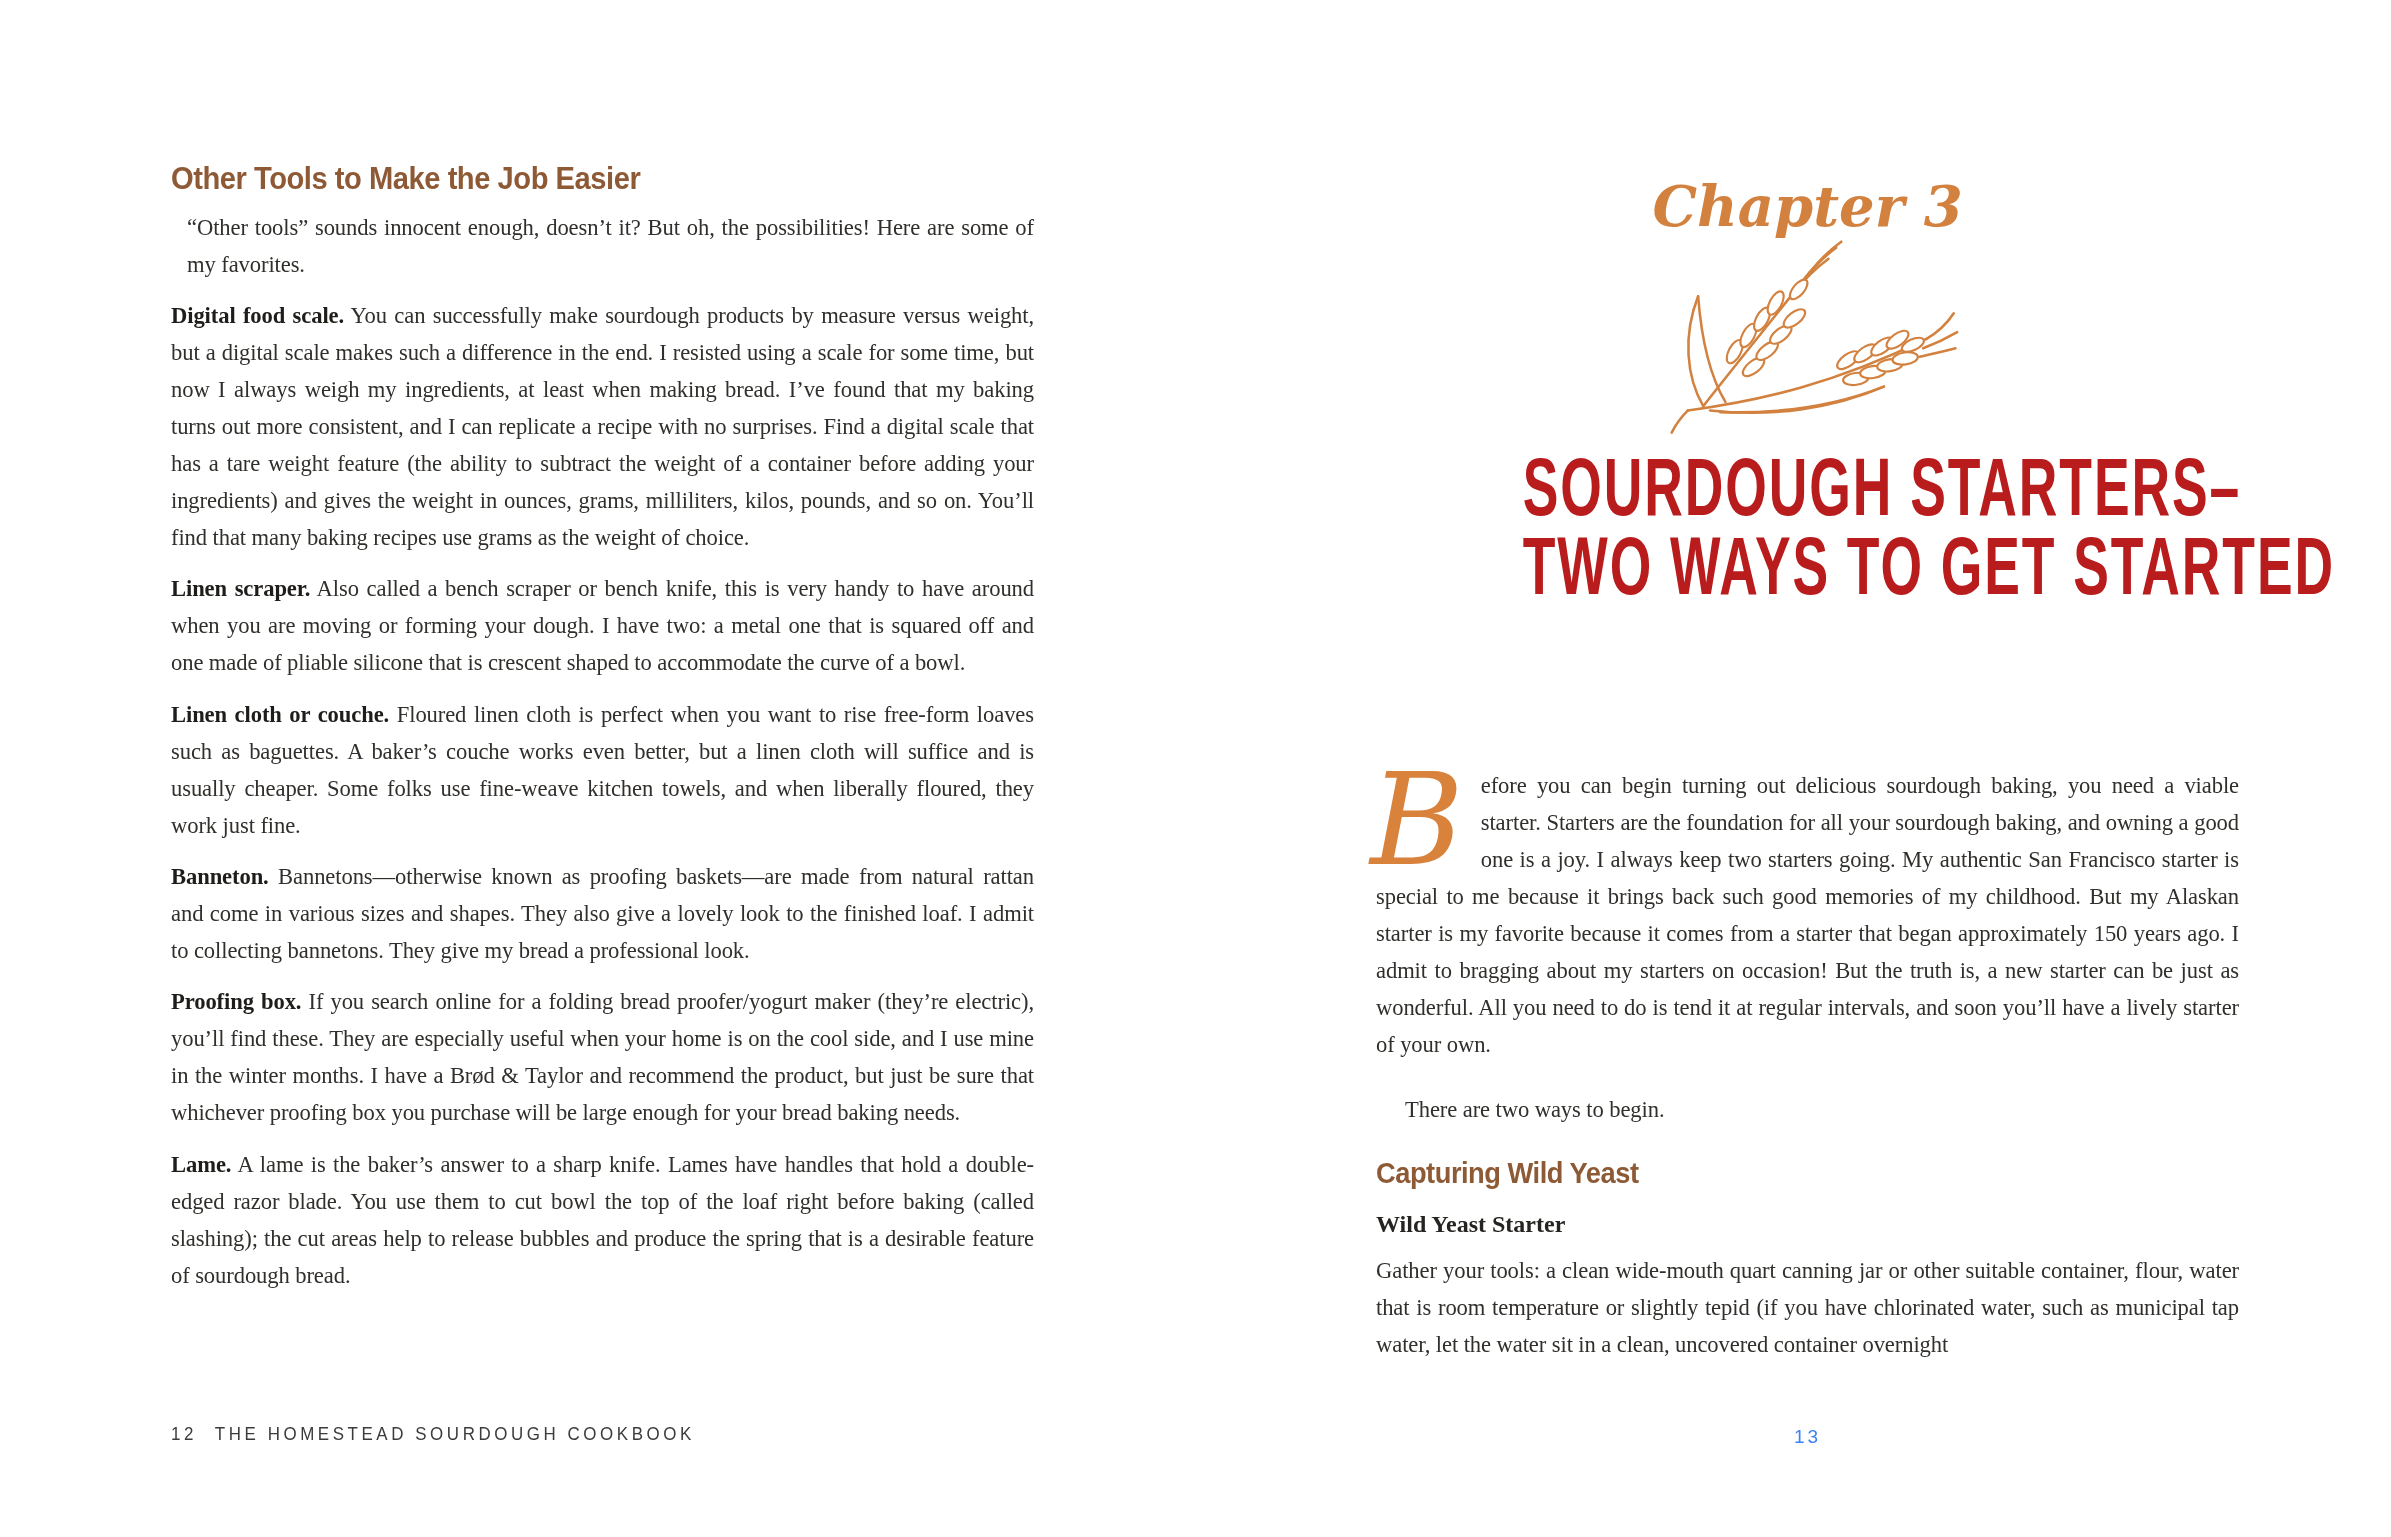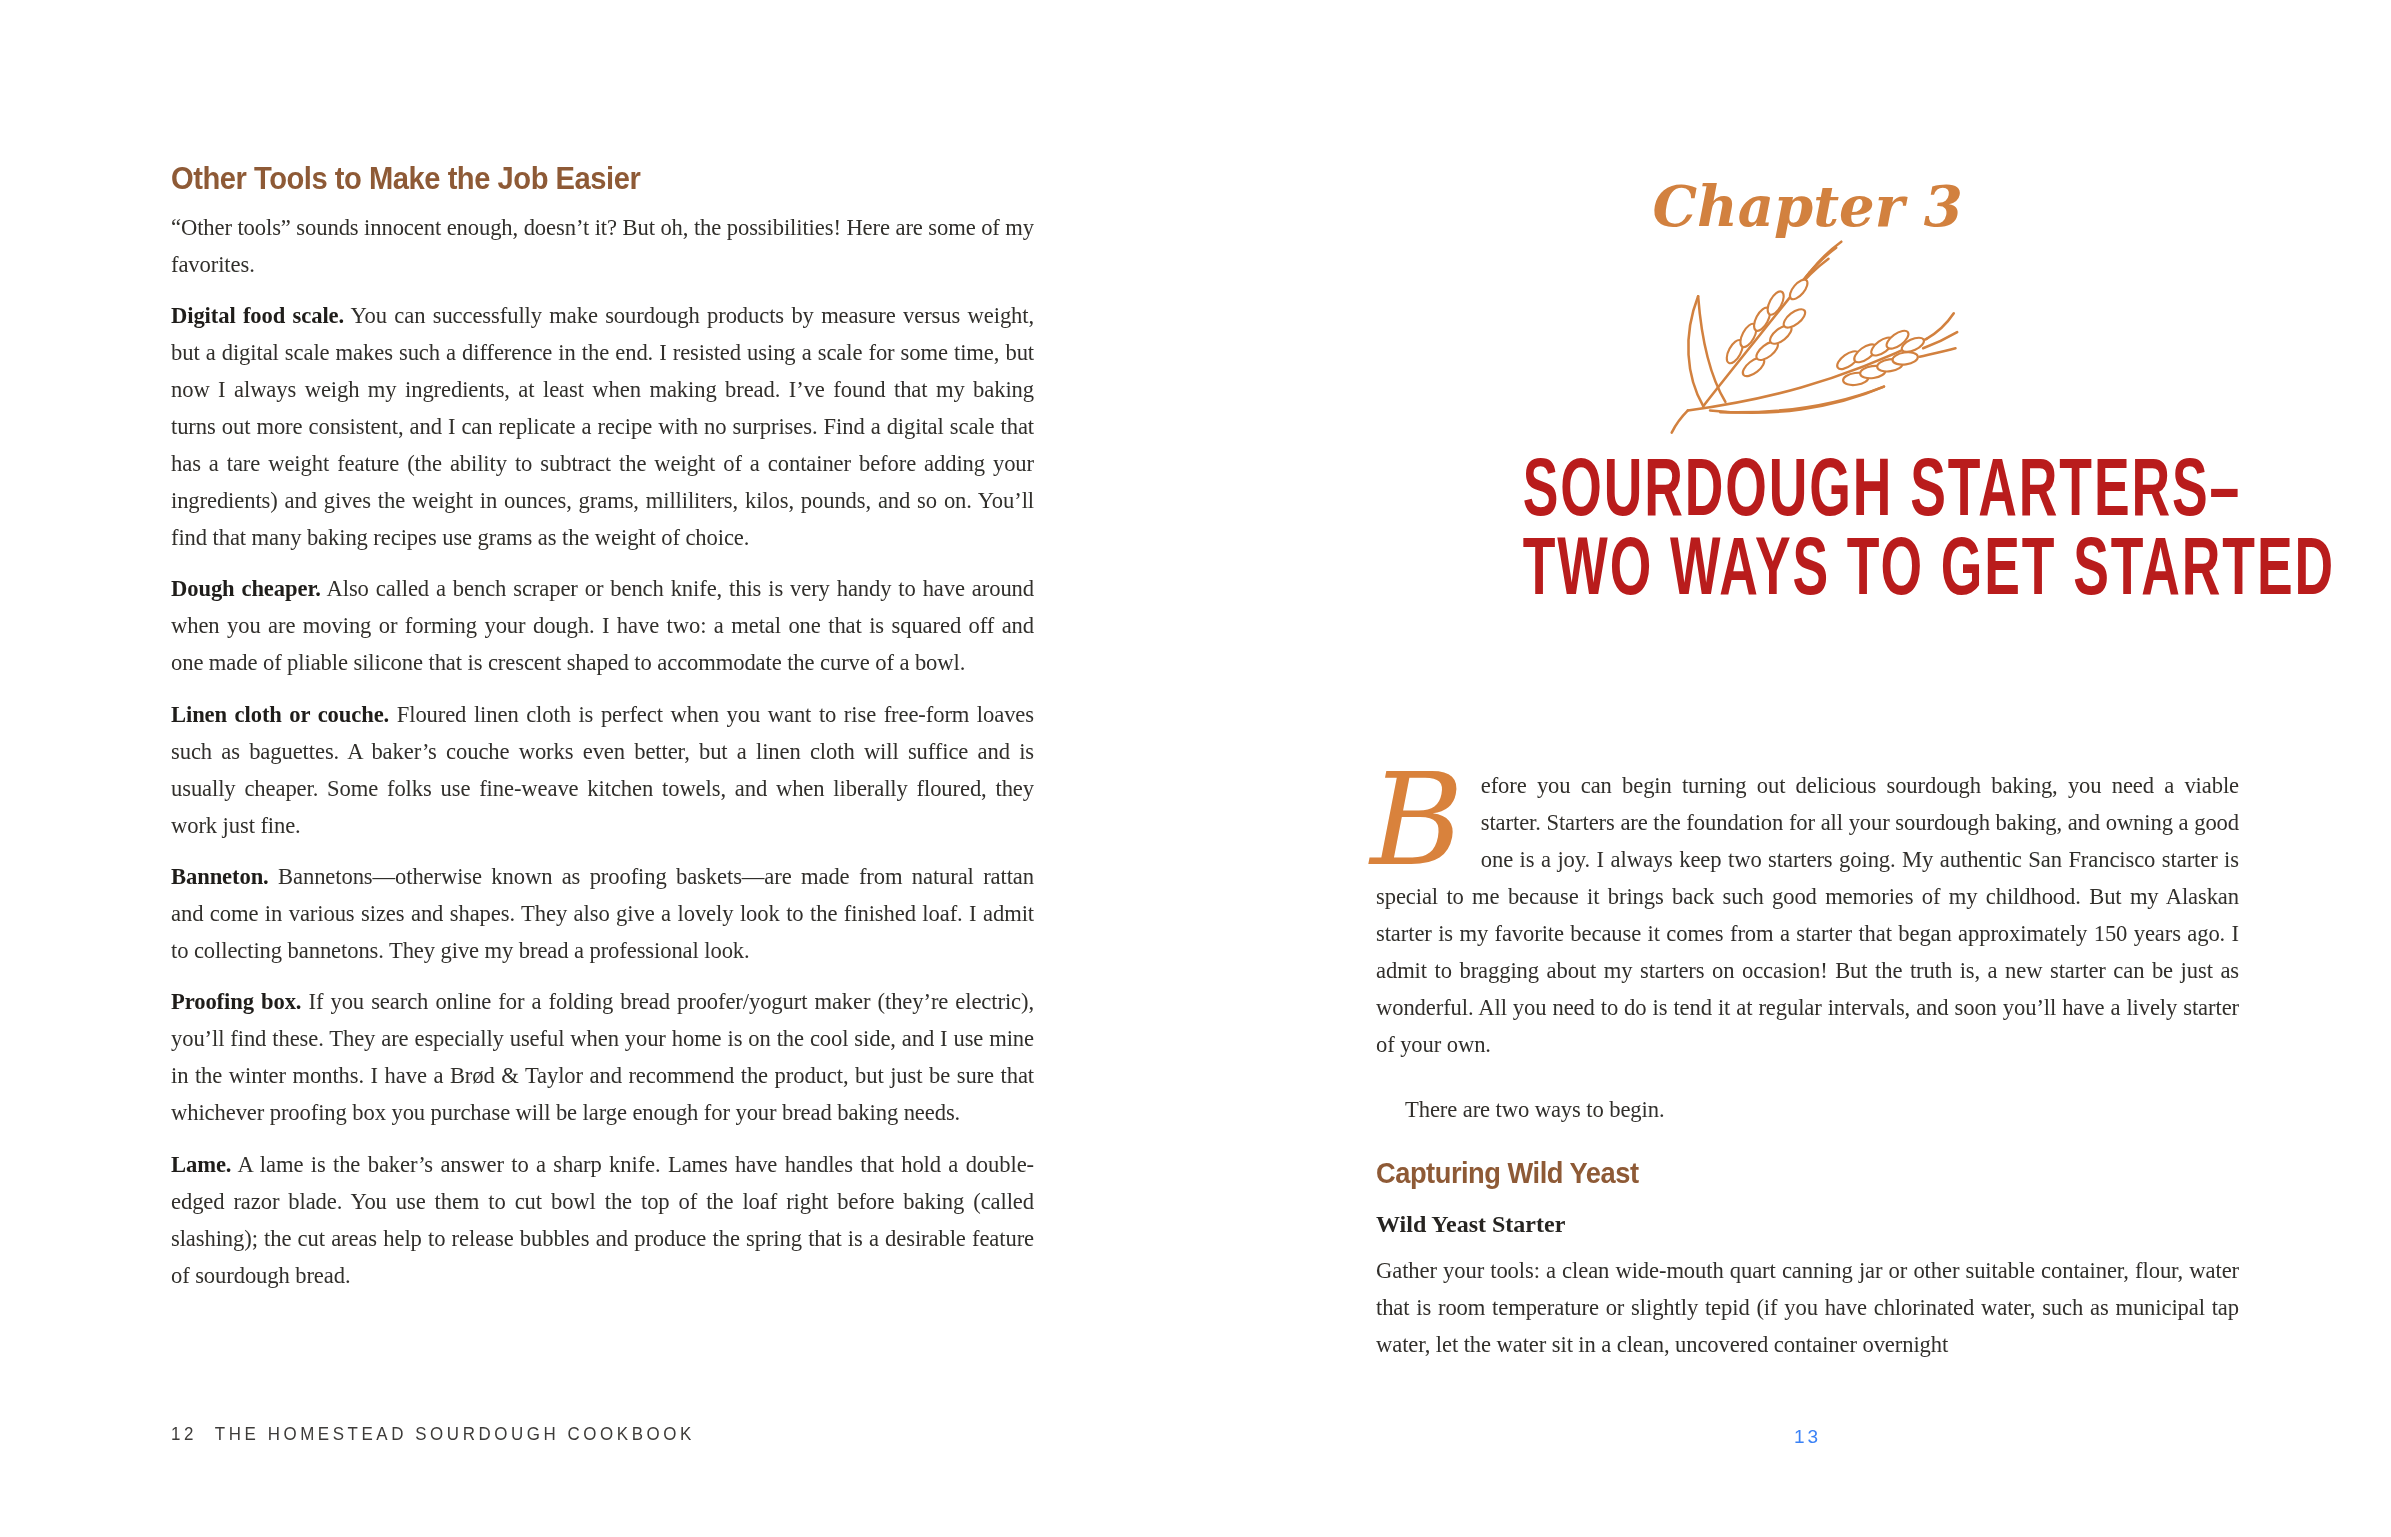--- a/index.html
+++ b/index.html
@@ -15,21 +15,21 @@
   }
   p.body {
     margin:14.4px 0 0 0; font-size:22.6px; line-height:37px;
     color:#312f2b; text-align:justify; letter-spacing:-0.1px;
   }
   p.body .lead { font-weight:700; color:#1f1d1a; }
 
   
   .col-left { position:absolute; left:171px; top:161px; width:863px; }
   .col-left .sans-heading { font-size:31px; }
-  .col-left p.intro { margin-top:11.5px; }
+  .col-left p.intro { margin-top:11.5px;margin-left:16px; }
 
   .footer-left {
     position:absolute; left:171px; top:1424px;
     font-family:"Liberation Sans", sans-serif; font-size:18px; font-weight:500;
     color:#3d3b39; letter-spacing:3.8px; display:flex; gap:19px;
     transform:scaleX(0.94); transform-origin:left center; white-space:nowrap;
   }
 
   
   .chapter-label {
@@ -74,21 +74,21 @@
 <div class="spread">
 
   <section>
     <div class="col-left">
       <h2 class="sans-heading">Other Tools to Make the Job Easier</h2>
 
       <p class="body intro">“Other tools” sounds innocent enough, doesn’t it? But oh, the possibilities! Here are some of my favorites.</p>
 
       <p class="body"><b class="lead">Digital food scale.</b> <span>You can successfully make sourdough products by measure versus weight, but a digital scale makes such a difference in the end. I resisted using a scale for some time, but now I always weigh my ingredients, at least when making bread. I’ve found that my baking turns out more consistent, and I can replicate a recipe with no surprises. Find a digital scale that has a tare weight feature (the ability to subtract the weight of a container before adding your ingredients) and gives the weight in ounces, grams, milliliters, kilos, pounds, and so on. You’ll find that many baking recipes use grams as the weight of choice.</span></p>
 
-      <p class="body"><b class="lead">Dough cheaper.</b> <span>Also called a bench scraper or bench knife, this is very handy to have around when you are moving or forming your dough. I have two: a metal one that is squared off and one made of pliable silicone that is crescent shaped to accommodate the curve of a bowl.</span></p>
+      <p class="body"><b class="lead">Linen scraper.</b> <span>Also called a bench scraper or bench knife, this is very handy to have around when you are moving or forming your dough. I have two: a metal one that is squared off and one made of pliable silicone that is crescent shaped to accommodate the curve of a bowl.</span></p>
 
       <p class="body"><b class="lead">Linen cloth or couche.</b> <span>Floured linen cloth is perfect when you want to rise free-form loaves such as baguettes. A baker’s couche works even better, but a linen cloth will suffice and is usually cheaper. Some folks use fine-weave kitchen towels, and when liberally floured, they work just fine.</span></p>
 
       <p class="body"><b class="lead">Banneton.</b> <span>Bannetons—otherwise known as proofing baskets—are made from natural rattan and come in various sizes and shapes. They also give a lovely look to the finished loaf. I admit to collecting bannetons. They give my bread a professional look.</span></p>
 
       <p class="body"><b class="lead">Proofing box.</b> <span>If you search online for a folding bread proofer/yogurt maker (they’re electric), you’ll find these. They are especially useful when your home is on the cool side, and I use mine in the winter months. I have a Brød &amp; Taylor and recommend the product, but just be sure that whichever proofing box you purchase will be large enough for your bread baking needs.</span></p>
 
       <p class="body"><b class="lead">Lame.</b> <span>A lame is the baker’s answer to a sharp knife. Lames have handles that hold a double-edged razor blade. You use them to cut bowl the top of the loaf right before baking (called slashing); the cut areas help to release bubbles and produce the spring that is a desirable feature of sourdough bread.</span></p>
     </div>
 

